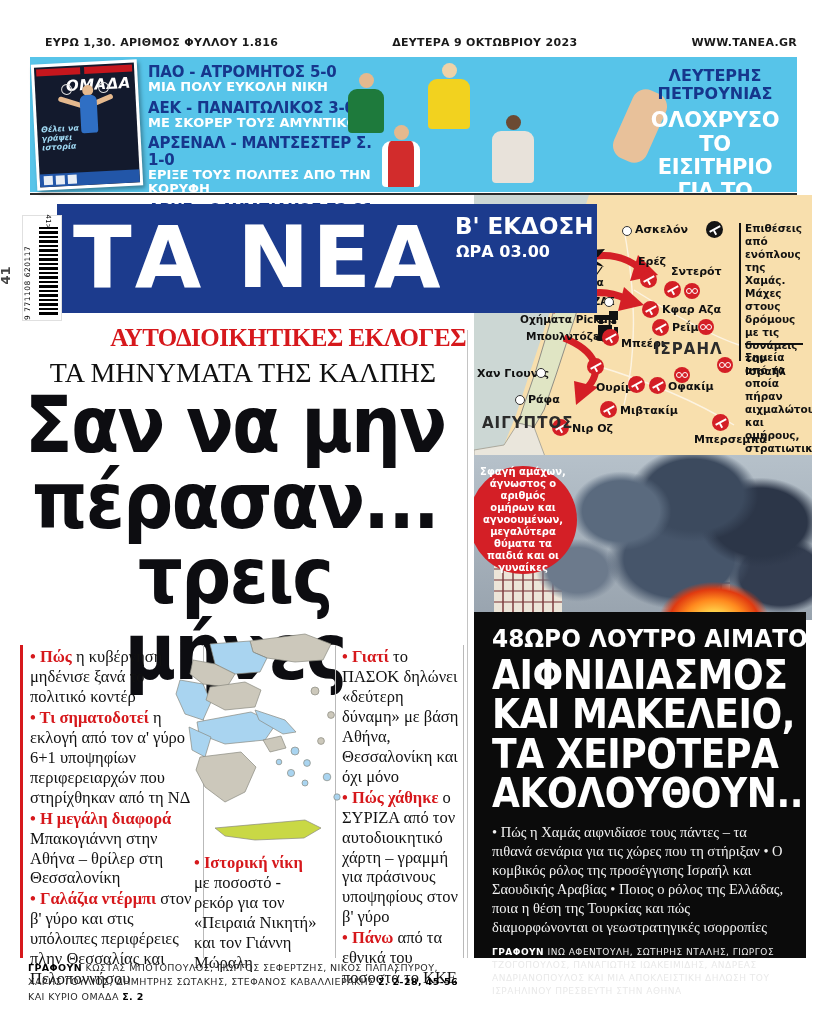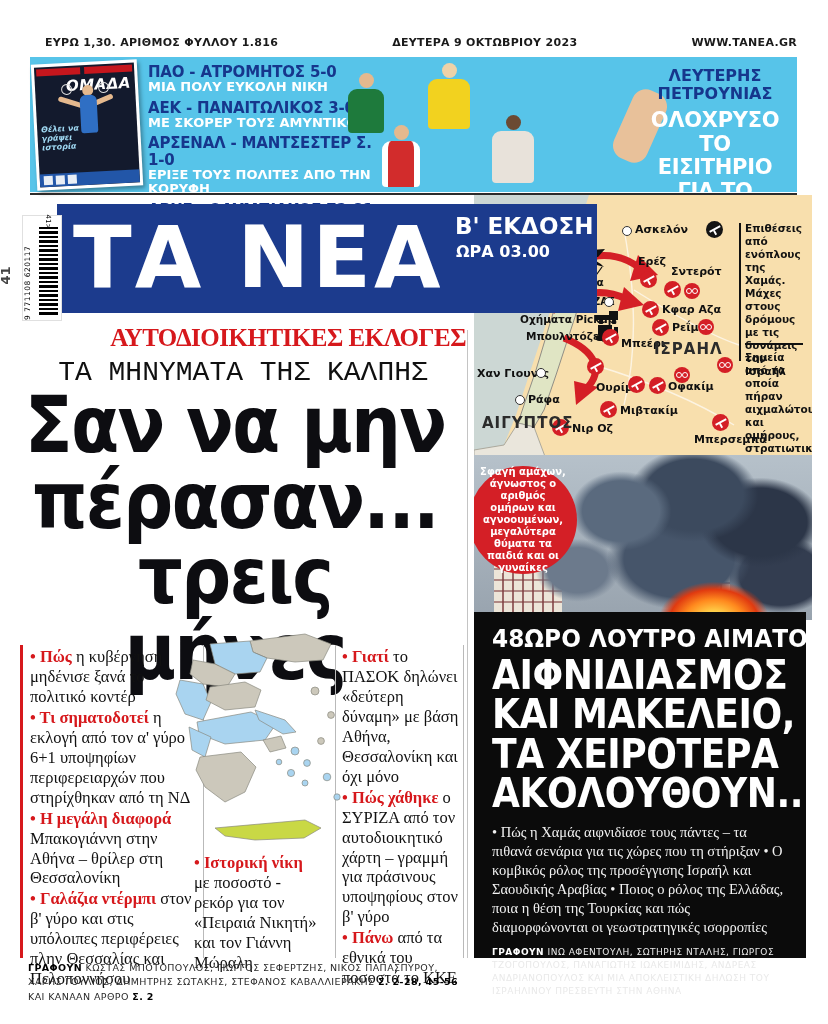--- a/index.html
+++ b/index.html
@@ -51,21 +51,21 @@
         background:repeating-linear-gradient(to bottom,#000 0 2px,#fff 2px 4px,#000 4px 7px,#fff 7px 9px);}
   .bc-num{position:absolute;left:0;top:4px;bottom:0;width:13px;writing-mode:vertical-rl;transform:rotate(180deg);
           font-size:7.5px;color:#000;letter-spacing:.5px;}
   .bc-top{position:absolute;right:5px;top:2px;font-size:7px;color:#000;transform:rotate(90deg);transform-origin:center;}
   .edge-num{position:absolute;left:-4px;top:268px;transform:rotate(-90deg);font-size:13px;font-weight:800;color:#444;}
 
   
   .kicker{position:absolute;left:20px;top:324px;width:446px;text-align:right;
           font-family:"Liberation Serif",serif;font-size:25px;font-weight:700;color:#d6181c;letter-spacing:-.5px;}
   .subkicker{position:absolute;left:20px;top:357px;width:446px;text-align:center;
-          font-family:Liberation Mono, monospace;font-size:28px;font-weight:400;color:#101010;}
+          font-family:Liberation Serif, serif;font-size:28px;font-weight:400;color:#101010;}
   .headline{position:absolute;left:0;top:388px;width:470px;text-align:center;color:#0d0d11;
             font-size:78px;font-weight:800;line-height:.97;letter-spacing:-2px;}
   .hl-line{display:block;transform:scaleX(.9);}
 
   .cols{position:absolute;left:20px;top:645px;width:448px;height:313px;}
   .cols::before{content:"";position:absolute;left:0;top:0;bottom:0;width:3px;background:#d6181c;}
   .vdiv{position:absolute;top:0;bottom:0;width:1px;background:#b9b9b9;}
   .col{position:absolute;font-family:"Liberation Serif",serif;font-size:16.5px;line-height:1.21;color:#111;}
   .col b{color:#d6181c;font-weight:700;}
   .bullet{margin-bottom:1px;}
@@ -266,21 +266,21 @@
     <div class="col" style="left:322px;top:2px;width:119px;">
       <div class="bullet"><b>• <span>Γιατί</span></b><span> το ΠΑΣΟΚ δηλώνει «δεύτερη δύναμη» με βάση Αθήνα, Θεσσαλονίκη και όχι μόνο</span></div>
       <div class="bullet"><b>• <span>Πώς χάθηκε</span></b><span> ο ΣΥΡΙΖΑ από τον αυτοδιοικητικό χάρτη – γραμμή για πράσινους υποψηφίους στον β' γύρο</span></div>
       <div class="bullet"><b>• <span>Πάνω</span></b><span> από τα εθνικά του ποσοστά το ΚΚΕ</span></div>
     </div>
   </div>
 
   <div class="outer-div"></div>
 
   <div class="lead-credits">
-    <b>ΓΡΑΦΟΥΝ</b><span> ΚΩΣΤΑΣ ΜΠΟΤΟΠΟΥΛΟΣ, ΓΙΩΡΓΟΣ ΣΕΦΕΡΤΖΗΣ, ΝΙΚΟΣ ΠΑΠΑΣΠΥΡΟΥ, ΧΑΡΗΣ ΓΟΥΛΙΟΣ, ΔΗΜΗΤΡΗΣ ΣΩΤΑΚΗΣ, ΣΤΕΦΑΝΟΣ ΚΑΒΑΛΛΙΕΡΑΚΗΣ </span><b>Σ. 2-28, 45-56</b><span> ΚΑΙ ΚΑΝΑΑΝ ΑΡΘΡΟ </span><b>Σ. 2</b>
+    <b>ΓΡΑΦΟΥΝ</b><span> ΚΩΣΤΑΣ ΜΠΟΤΟΠΟΥΛΟΣ, ΓΙΩΡΓΟΣ ΣΕΦΕΡΤΖΗΣ, ΝΙΚΟΣ ΠΑΠΑΣΠΥΡΟΥ, ΧΑΡΗΣ ΓΟΥΛΙΟΣ, ΔΗΜΗΤΡΗΣ ΣΩΤΑΚΗΣ, ΣΤΕΦΑΝΟΣ ΚΑΒΑΛΛΙΕΡΑΚΗΣ </span><b>Σ. 2-28, 45-56</b><span> ΚΑΙ ΚΥΡΙΟ ΟΜΑΔΑ </span><b>Σ. 2</b>
   </div>
 
   <div class="map">
     <svg class="base" width="338" height="425" viewBox="0 0 338 425">
       <polygon points="0,0 115,0 95,60 75,120 55,180 42,220 30,250 0,255" fill="#ccd7d4"></polygon>
       <polygon points="97,58 80,115 62,175 50,210 44,228 60,232 70,215 82,180 100,125 118,70" fill="#e0e5c4" stroke="#777" stroke-width="0.8"></polygon>
       <polygon points="0,255 30,250 44,228 60,232 132,425 0,425" fill="#eae6dc" stroke="#9a9a92" stroke-width="0.8"></polygon>
       <g stroke="#ffffff" stroke-width="1.4" fill="none" opacity="0.65">
         <path d="M150,34 C160,90 165,150 150,210"></path>
         <path d="M160,95 C200,120 235,140 265,150"></path>

